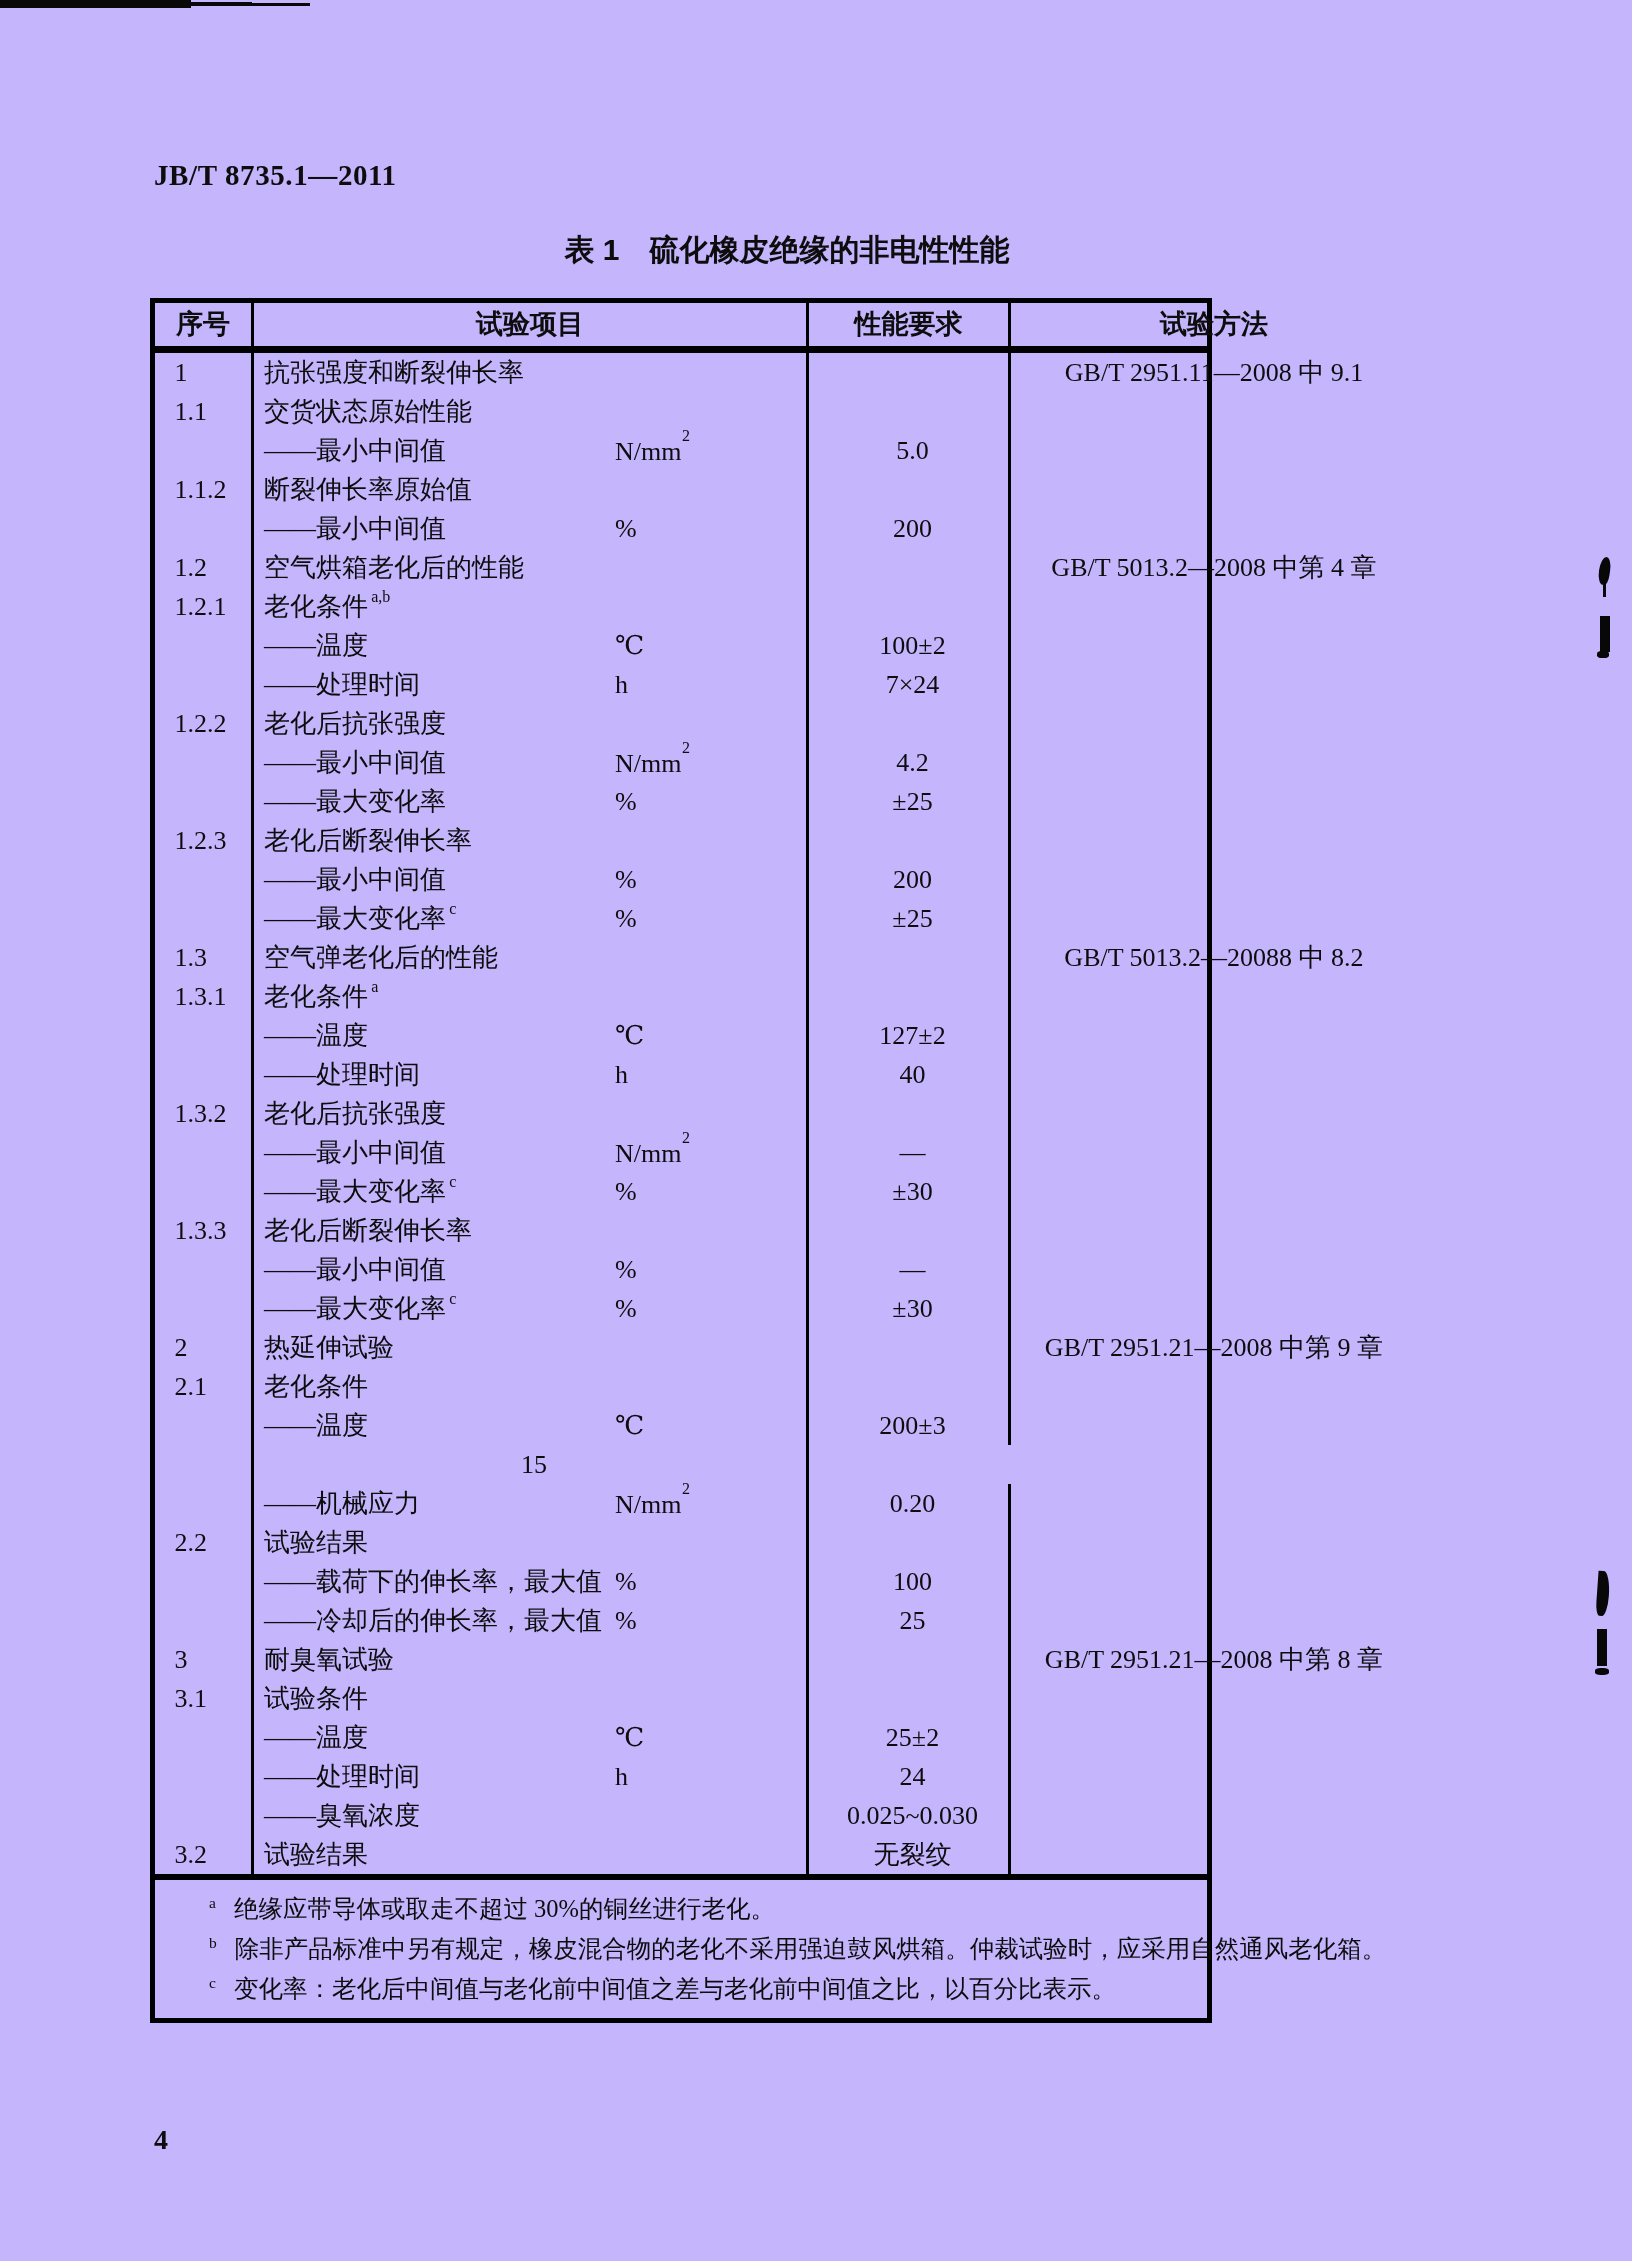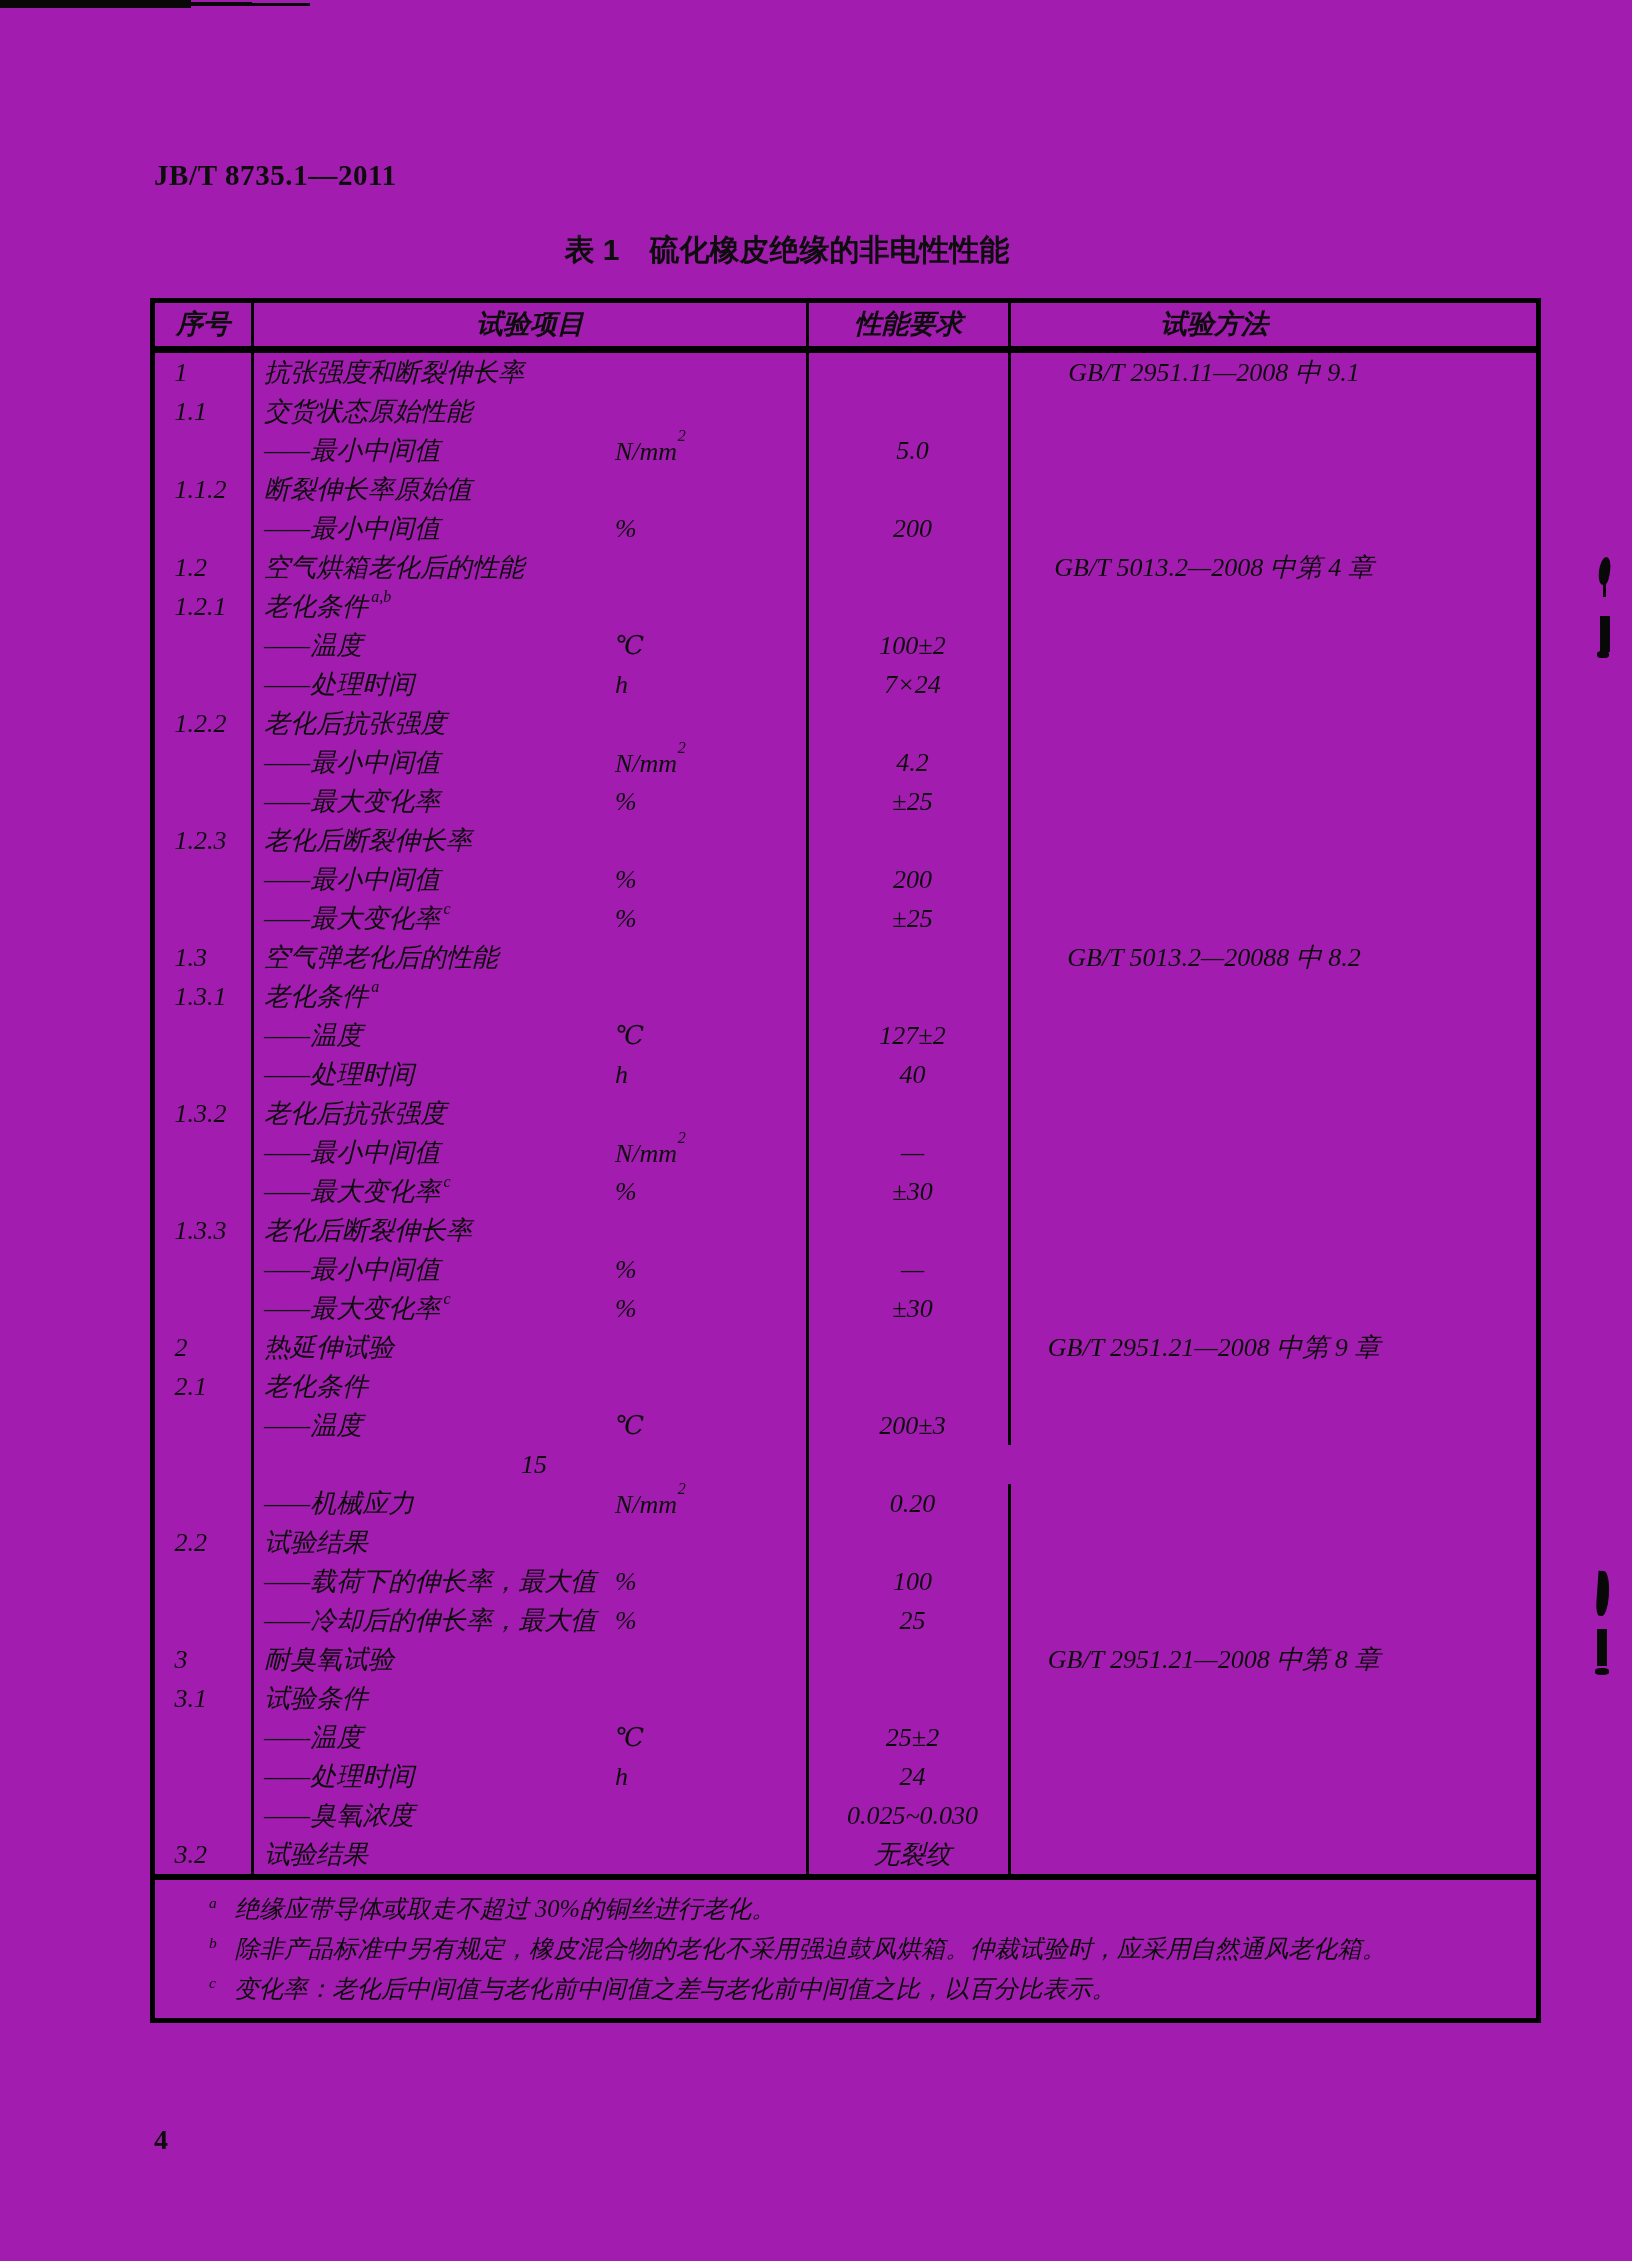--- a/index.html
+++ b/index.html
@@ -3,21 +3,21 @@
 <meta charset="utf-8">
 <style>
   html,body { margin:0; padding:0; }
   body {
     width:1633px; height:2261px;
     background:#e8e8e8;
     font-family:"Liberation Serif","DejaVu Serif",serif;
   }
   .page {
     position:relative; width:1633px; height:2261px;
-    background:#a21caf; color:#0d0d0d; overflow:hidden;
+    background:#c4b5fd; color:#0d0d0d; overflow:hidden;
   }
 
   
   .artifact { position:absolute; background:#080808; }
   .a-topbar1 { left:0; top:0; width:191px; height:8.4px; }
   .a-topbar2 { left:190px; top:1.9px; width:62px; height:3.9px; }
   .a-topbar3 { left:251px; top:3.2px; width:59px; height:2.6px; }
   .a-comma  { left:1599px; top:557px;  width:11px; height:28px; border-radius:60% 55% 45% 60%; transform:rotate(8deg); }
   .a-comma-tail { left:1603px; top:584px; width:3.2px; height:13px; }
   .a-bar1   { left:1600px; top:616px;  width:9.7px; height:36px; }
@@ -36,22 +36,22 @@
     text-align:center; font-size:30px; font-weight:bold;
     font-family:"Liberation Sans","DejaVu Sans",sans-serif;
   }
   .page-number {
     position:absolute; left:154px; top:2124px;
     font-size:28px; font-weight:bold;
   }
 
   
   .ptable {
-    position:absolute; left:150px; top:298px; width:1391px;
-    border:5.8px solid #000; box-sizing:border-box; background:transparent;font-style:italic;
+    position:absolute; left:150px; top:298px; width:1062px;
+    border:5.8px solid #000; box-sizing:border-box; background:transparent;
   }
   .trow {
     display:grid; grid-template-columns:99px 555px 202px 406px;
   }
   .thead-row { height:43px; border-bottom:7.8px solid #000; }
   .thead-row .cell { font-size:27px; font-weight:bold; justify-content:center; }
   .body-row { height:39px; }
   .cell {
     display:flex; align-items:center; box-sizing:border-box;
     font-size:26px; line-height:1.05; white-space:nowrap;

